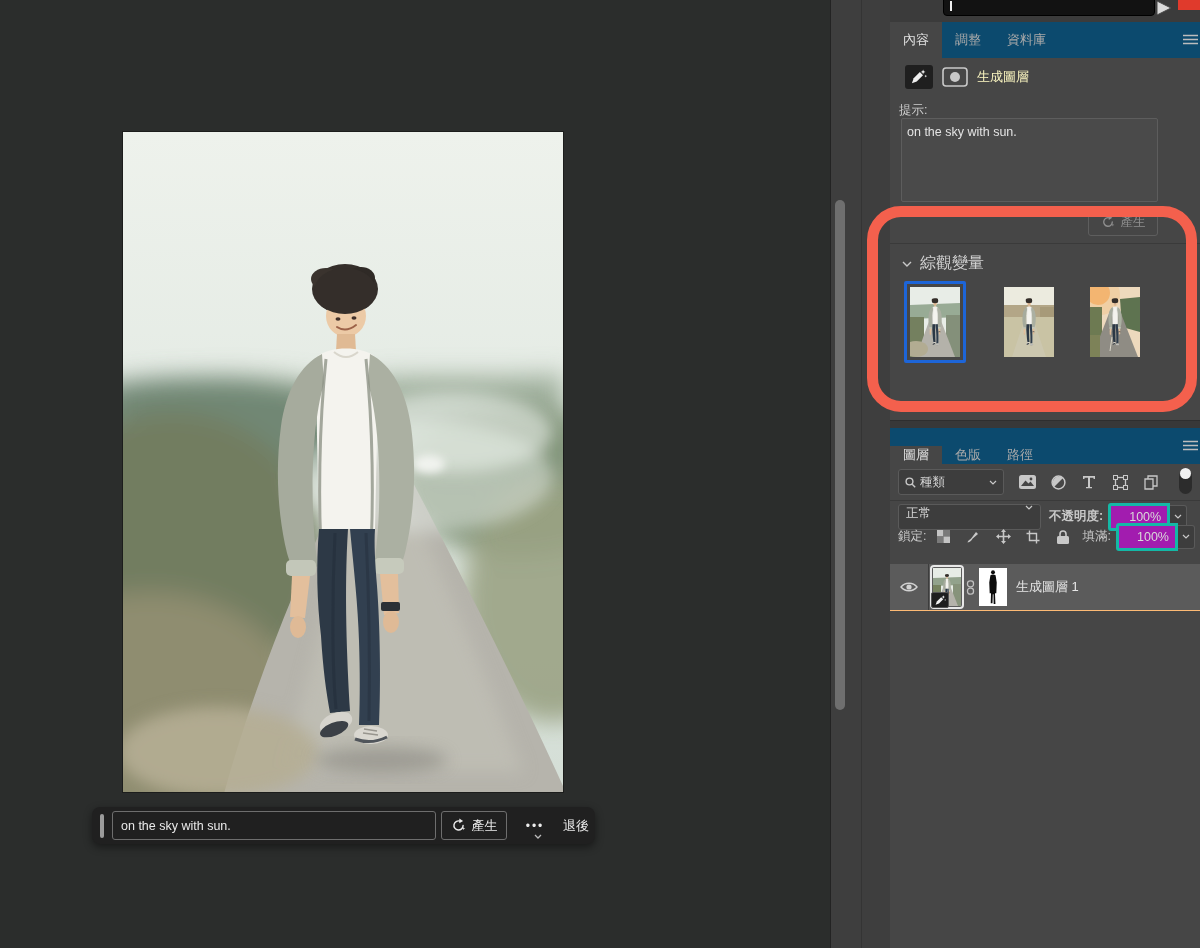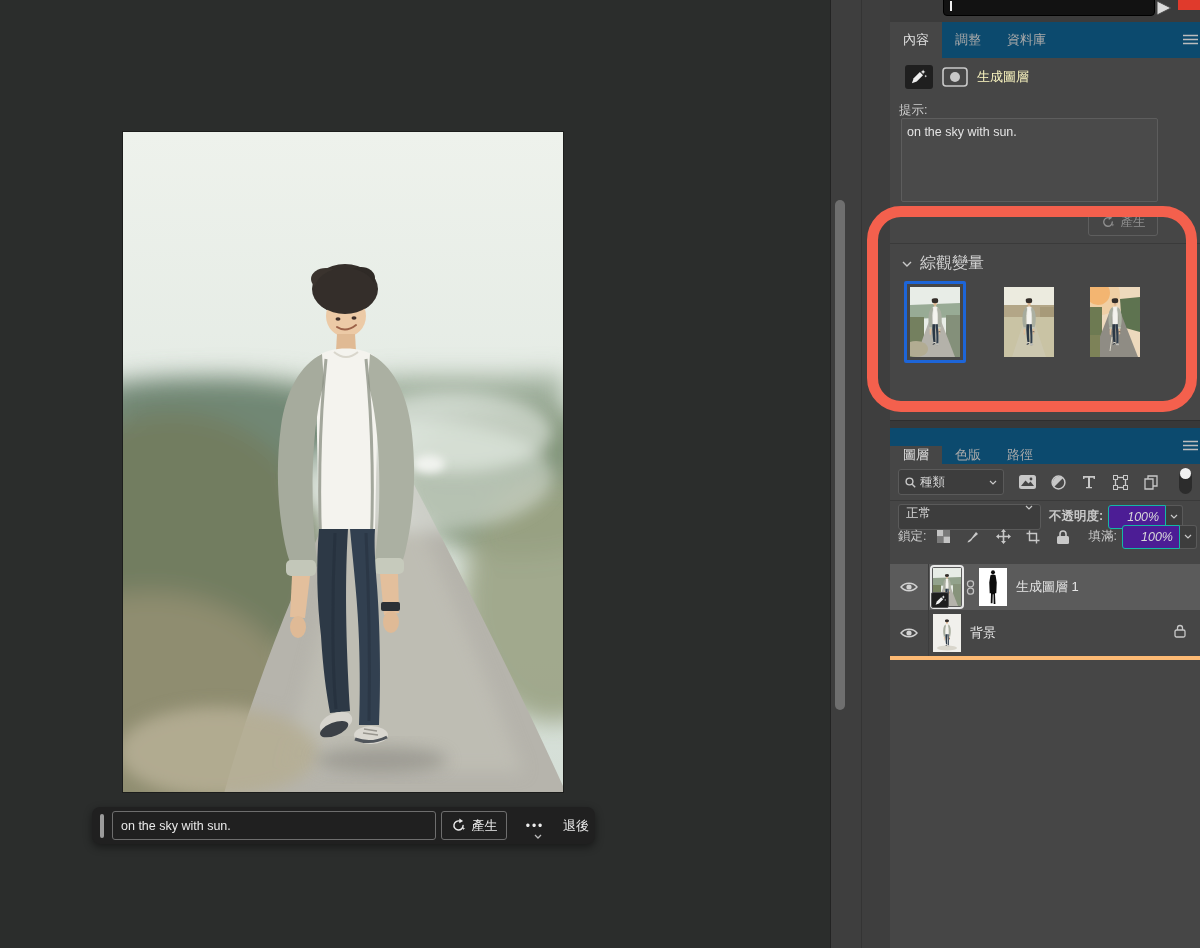--- a/index.html
+++ b/index.html
@@ -66,34 +66,34 @@
   .filter-icons{display:flex;align-items:center;gap:13px;margin-left:14px;}
   .icon-btn{display:flex;align-items:center;justify-content:center;width:18px;height:20px;}
   #filter-toggle{position:relative;width:13px;height:24px;background:#2c2c2c;border-radius:7px;margin-left:6px;}
   #filter-toggle::before{content:"";position:absolute;left:1px;top:-2px;width:11px;height:11px;background:#f2f2f2;border-radius:50%;}
 
   #blend-row{left:0;top:500px;width:310px;height:33px;display:flex;align-items:center;font-size:12.5px;}
   #blend-select{margin-left:8px;width:127px;height:24px;background:#3d3d3d;border:1px solid #5a5a5a;border-radius:3px;
                 display:flex;align-items:flex-start;padding:0 7px;color:#d6d6d6;}
   #blend-select .spacer{flex:1;}
   .field-label{color:#c9c9c9;}
-  .value-box{width:50px;height:22px;background:#4c1d95;border:1px solid #14b8a6;border-radius:3px 0 0 3px;
-             display:flex;align-items:center;justify-content:flex-end;padding-right:6px;color:#d9d9d9;font-style:italic;}
+  .value-box{width:50px;height:22px;background:#a21caf;border:3px solid #14b8a6;border-radius:3px 0 0 3px;
+             display:flex;align-items:center;justify-content:flex-end;padding-right:6px;color:#d9d9d9;}
   .value-chev{width:16px;height:22px;background:#3d3d3d;border:1px solid #5a5a5a;border-left:none;
               border-radius:0 3px 3px 0;display:flex;align-items:center;justify-content:center;}
   #opacity-label{margin-left:8px;font-weight:bold;}
   #opacity-box{margin-left:5px;}
 
   #lock-row{left:0;top:521px;width:310px;height:31px;display:flex;align-items:center;font-size:12.5px;}
   #lock-label{margin-left:8px;}
   .lock-icons{display:flex;align-items:center;gap:12px;margin-left:8px;}
-  #fill-label{margin-left:16px;}
+  #fill-label{margin-left:10px;}
   #fill-box{margin-left:5px;}
 
-  .layer-row{left:0;width:310px;height:46px;display:flex;align-items:center;border-bottom:4px solid #fdba74;}
+  .layer-row{left:0;width:310px;height:46px;display:flex;align-items:center;border-bottom:1px solid #fdba74;}
   #layer-row-0{top:564px;background:#5b5b5b;}
   #layer-row-1{top:610px;background:#464646;}
   .eye-cell{width:38px;height:46px;display:flex;align-items:center;justify-content:center;border-right:1px solid #3d3d3d;}
   .layer-thumb{width:28px;height:38px;margin-left:4px;position:relative;background:#ddd;}
   .layer-thumb.bracketed{outline:2px solid #e8e8e8;outline-offset:1px;border-radius:1px;}
   .layer-badge{position:absolute;left:-2px;bottom:-2px;width:16px;height:14px;background:#1e1e1e;
                border:1px solid #555;border-radius:2px;display:flex;align-items:center;justify-content:center;}
   .link-cell{width:14px;display:flex;justify-content:center;margin-left:2px;}
   .mask-thumb{width:28px;height:38px;background:#ffffff;margin-left:2px;display:flex;align-items:flex-end;justify-content:center;}
   .layer-name{margin-left:9px;font-size:13px;color:#e6e6e6;flex:1;}
@@ -481,38 +481,16 @@
           </svg>
       </div>
       <div class="mask-thumb">
         <svg width="14" height="36" viewBox="0 0 170 490" style="color:#0b0b0b">
             <use href="#sil"></use>
           </svg>
       </div>
       <span class="layer-name">生成圖層 1</span>
     </div>
 
-    <div id="layer-row-1" class="layer-row abs">
-      <div class="eye-cell">
-        <svg width="18" height="12" viewBox="0 0 18 12">
-          <path d="M1,6 C5,1 13,1 17,6 C13,11 5,11 1,6 Z" fill="none" stroke="#d2d2d2" stroke-width="1.4"></path>
-          <circle cx="9" cy="6" r="2.6" fill="#d2d2d2"></circle>
-          </svg>
-      </div>
-      <div class="layer-thumb" style="background:#f1f0ec">
-        <svg width="28" height="38" viewBox="0 0 28 38">
-          <rect width="28" height="38" fill="#f1f0ec"></rect>
-          <ellipse cx="14" cy="34" rx="10" ry="2.5" fill="#d9d6cc"></ellipse>
-          <use href="#person" x="9.2" y="5" width="9.5" height="28"></use>
-        </svg>
-      </div>
-      <span class="layer-name">背景</span>
-      <div class="layer-lock">
-        <svg width="12" height="14" viewBox="0 0 12 14">
-          <rect x="1" y="6" width="10" height="7" rx="1.5" fill="none" stroke="#c8c8c8" stroke-width="1.3"></rect>
-          <path d="M3.5,6 V4 a2.5,2.5 0 0 1 5,0 V6" fill="none" stroke="#c8c8c8" stroke-width="1.3"></path>
-          </svg>
-      </div>
-    </div>
   </div>
 
   <div id="annotation" class="abs"></div>
 </div>
 
 </body></html>

